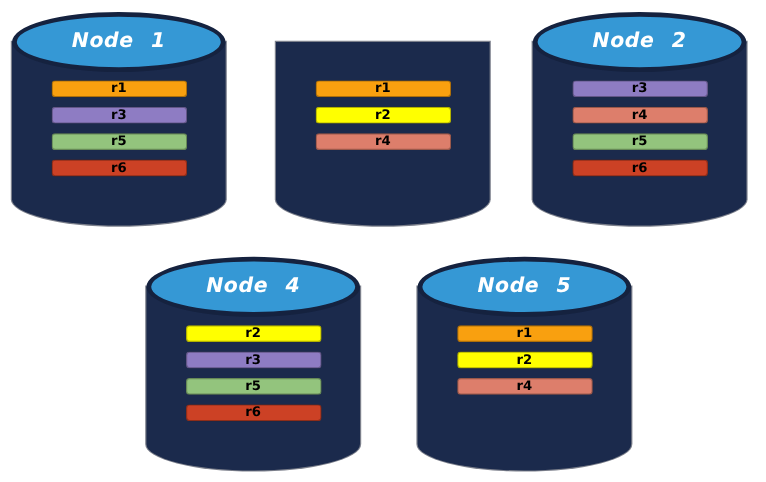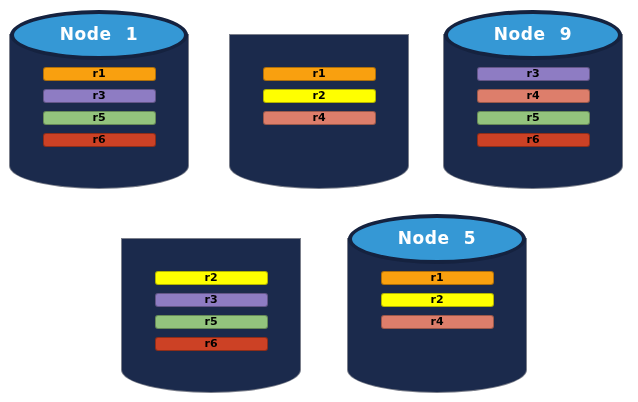--- a/index.html
+++ b/index.html
@@ -40,20 +40,21 @@
     left: 0; top: 0;
     width: 178px;
     height: 50px;
     box-sizing: border-box;
     background: #3598d5;
     border: 4px solid #15223f;
     border-radius: 50%;
     display: flex;
     align-items: center;
     justify-content: center;
+    font-style: italic;
   }
   .cyl-title {
     color: #ffffff;
     font-weight: bold;
     font-size: 17px;
     letter-spacing: 0.5px;
     word-spacing: 8px;
     white-space: nowrap;
     transform: translateY(-1px);
   }
@@ -104,32 +105,35 @@
     <div class="bars">
         <div class="bar" style="background: rgb(249, 160, 15);">r1</div>
         <div class="bar" style="background: rgb(255, 255, 0);">r2</div>
         <div class="bar" style="background: rgb(221, 126, 107);">r4</div>
       </div>
   </div>
 
   <div class="cylinder n2">
     <div class="cyl-body"></div>
     <div class="cyl-top">
-      <span class="cyl-title">Node 9</span>
+      <span class="cyl-title">Node 2</span>
     </div>
     <div class="bars">
         <div class="bar" style="background: rgb(142, 124, 195);">r3</div>
         <div class="bar" style="background: rgb(221, 126, 107);">r4</div>
         <div class="bar" style="background: rgb(147, 196, 125);">r5</div>
         <div class="bar" style="background: rgb(204, 65, 37);">r6</div>
       </div>
   </div>
 
   <div class="cylinder n3">
     <div class="cyl-body"></div>
+    <div class="cyl-top">
+      <span class="cyl-title">Node 4</span>
+    </div>
     <div class="bars">
         <div class="bar" style="background: rgb(255, 255, 0);">r2</div>
         <div class="bar" style="background: rgb(142, 124, 195);">r3</div>
         <div class="bar" style="background: rgb(147, 196, 125);">r5</div>
         <div class="bar" style="background: rgb(204, 65, 37);">r6</div>
       </div>
   </div>
 
   <div class="cylinder n4">
     <div class="cyl-body"></div>

